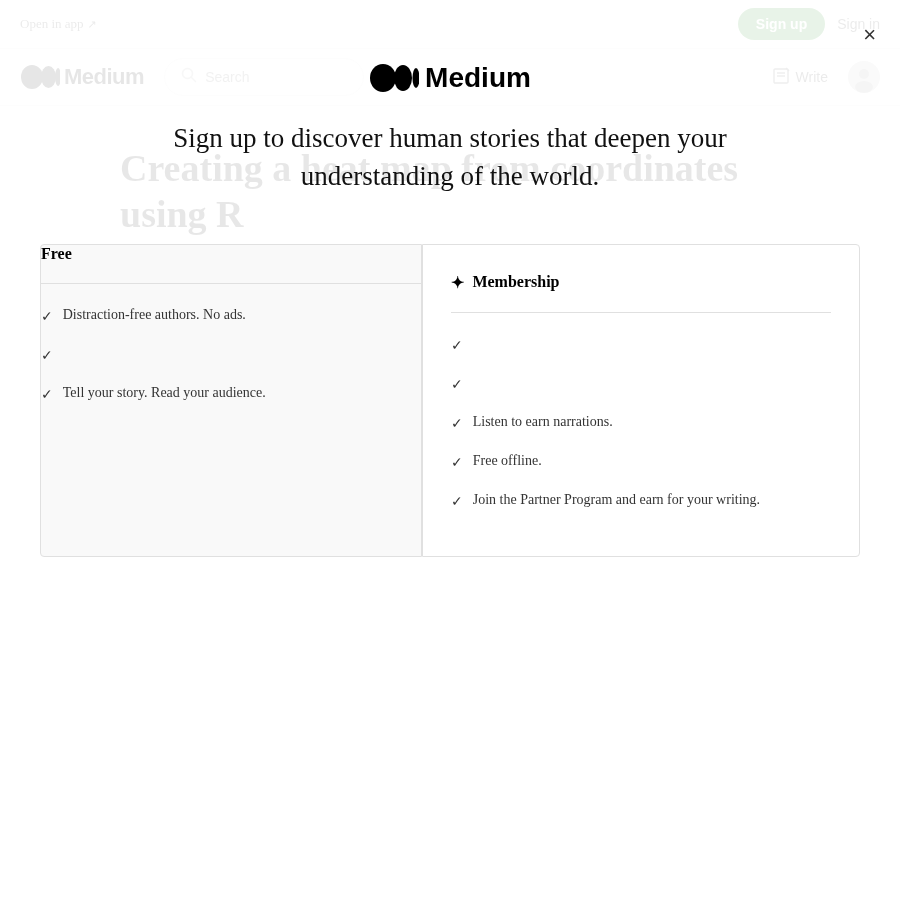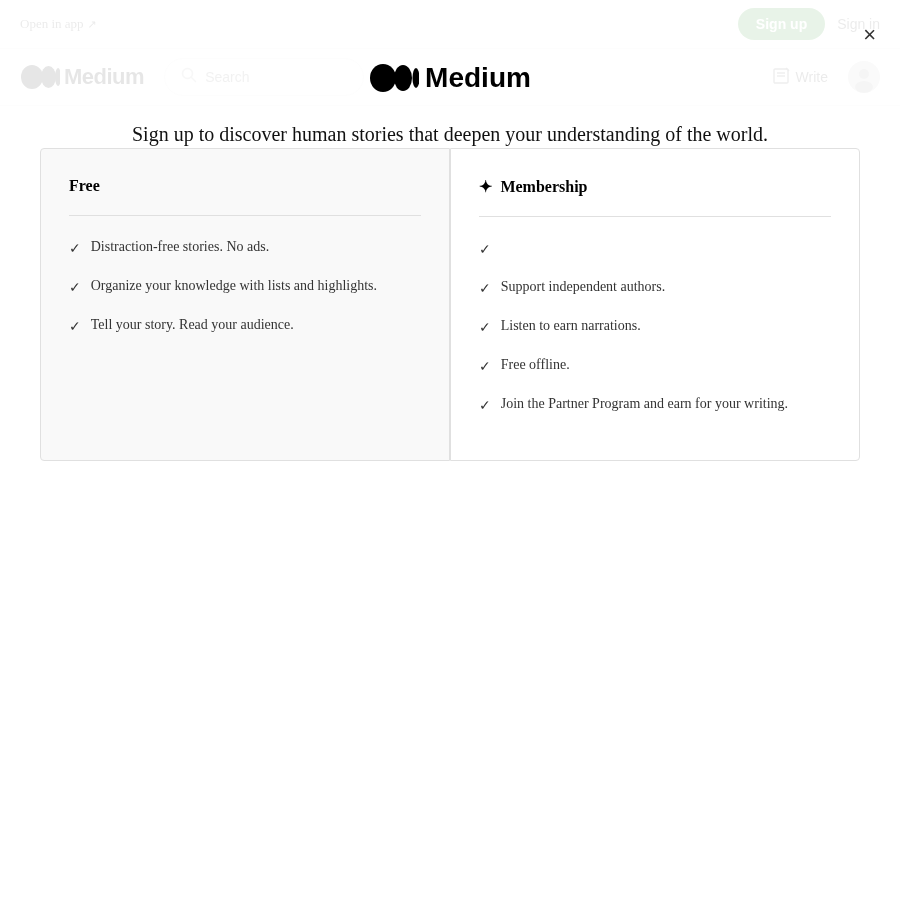--- a/index.html
+++ b/index.html
@@ -252,39 +252,39 @@
       border: none;
       font-size: 22px;
       cursor: pointer;
       color: #333;
       line-height: 1;
     }
     .modal-logo {
       margin-bottom: 24px;
     }
     .modal-tagline {
-      font-size: 20px;
+      font-size: 27px;
       font-family: 'Georgia', serif;
       text-align: center;
       max-width: 700px;
       color: #111;
+      margin-bottom: 48px;
       line-height: 1.4;
     }
     .modal-plans {
       display: flex;
       gap: 0;
       width: 820px;
       max-width: 95vw;
     }
     .plan-free {
       flex: 1;
       background: #f9f9f9;
       border: 1px solid #e0e0e0;
       border-radius: 4px 0 0 4px;
-      padding: 28px;
     }
     .plan-membership {
       flex: 1;
       background: #fff;
       border: 1px solid #e0e0e0;
       border-radius: 0 4px 4px 0;
       padding: 28px;
     }
     .plan-header {
       font-size: 16px;
@@ -465,44 +465,42 @@
 
   <div class="modal-plans">
 
     <div class="plan-free">
       <div class="plan-header">
         <span>Free</span>
       </div>
       <hr class="plan-divider">
       <div class="plan-feature">
         <span class="check-icon">✓</span>
-        <span>Distraction-free stories. No ads.</span>
-      </div>
-      <div class="plan-feature">
-        <span class="check-icon">✓</span>
-        <span>Organize your knowledge with lists and highlights.</span>
+        <span>Distraction-free authors. No ads.</span>
+      </div>
+      <div class="plan-feature">
+        <span class="check-icon">✓</span>
       </div>
       <div class="plan-feature">
         <span class="check-icon">✓</span>
         <span>Tell your story. Read your audience.</span>
       </div>
     </div>
 
     <div class="plan-membership">
       <div class="plan-header">
         <span class="membership-star">✦</span>
         <span>Membership</span>
       </div>
       <hr class="plan-divider">
       <div class="plan-feature">
         <span class="check-icon">✓</span>
       </div>
       <div class="plan-feature">
         <span class="check-icon">✓</span>
-        <span>Support independent authors.</span>
       </div>
       <div class="plan-feature">
         <span class="check-icon">✓</span>
         <span>Listen to earn narrations.</span>
       </div>
       <div class="plan-feature">
         <span class="check-icon">✓</span>
         <span>Free offline.</span>
       </div>
       <div class="plan-feature">

